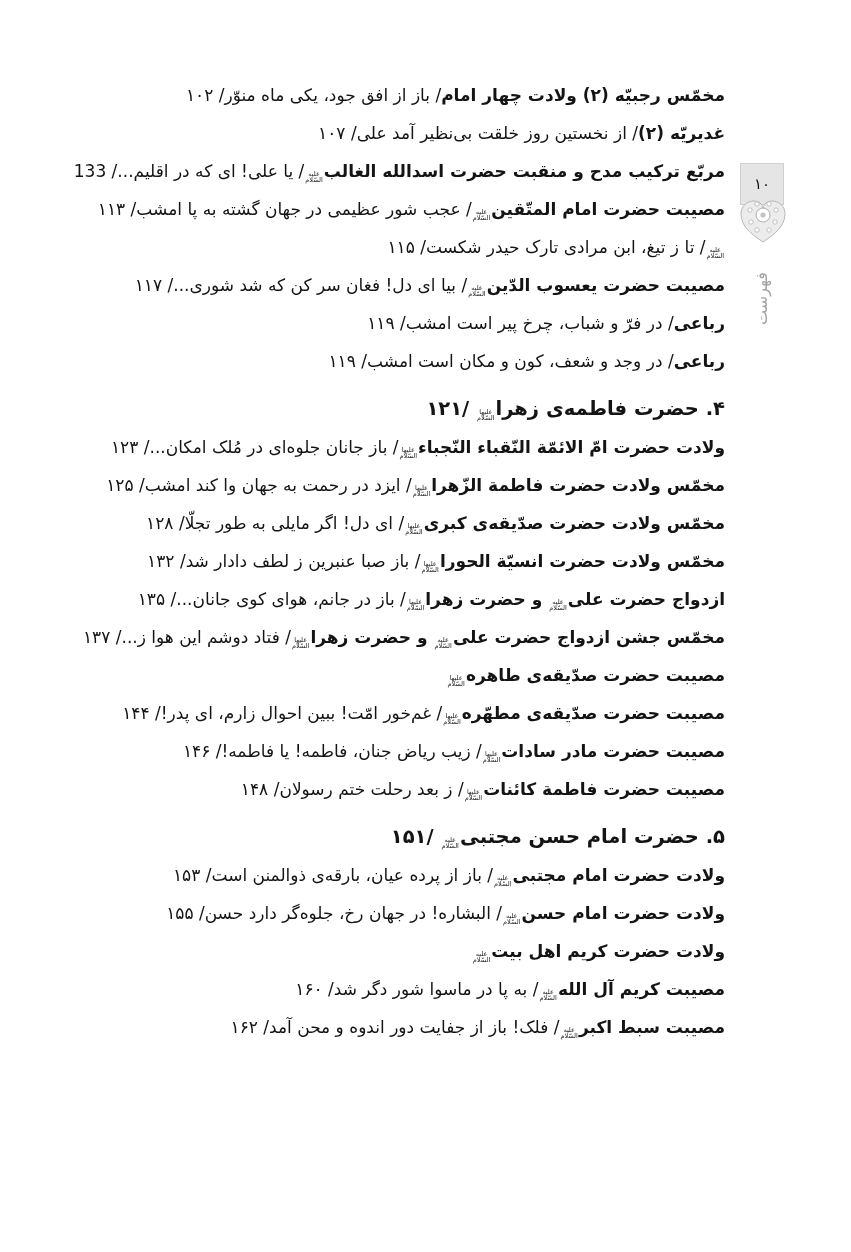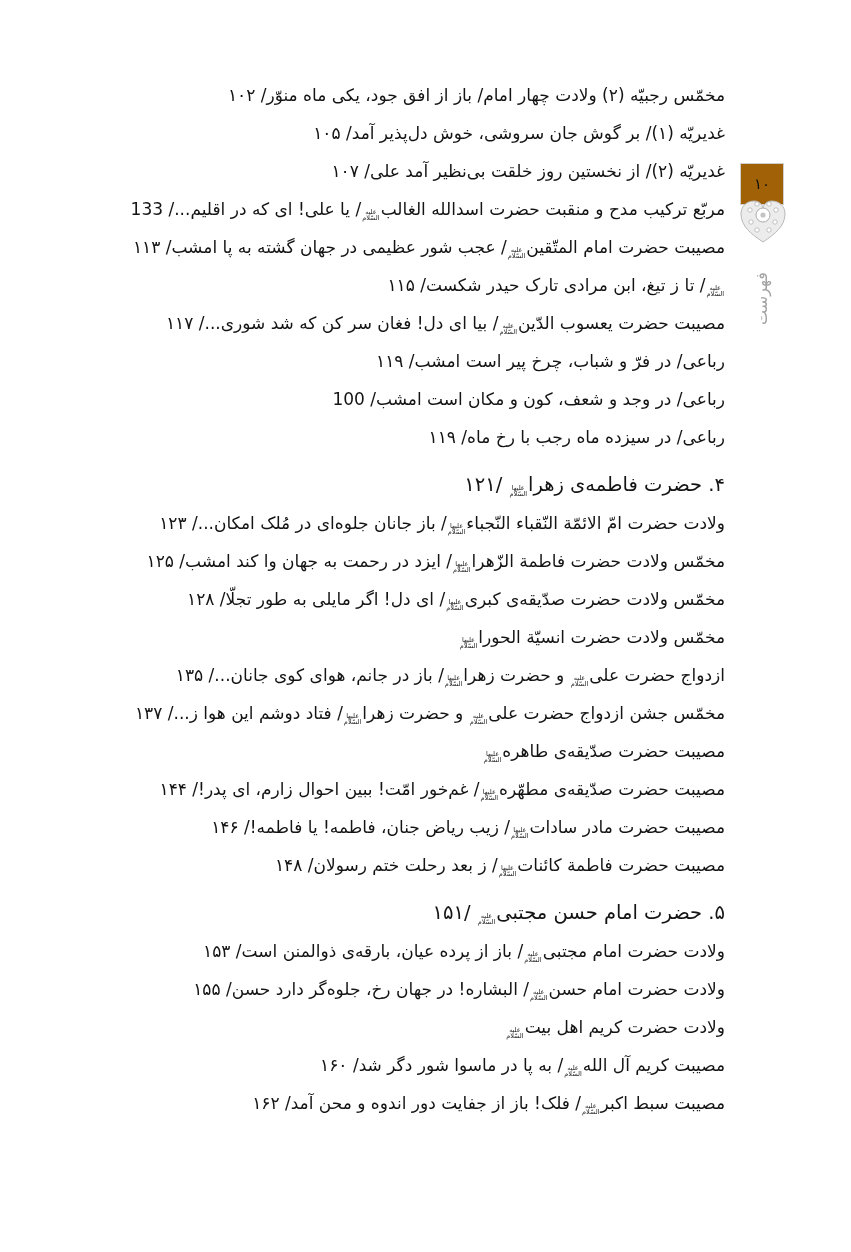--- a/index.html
+++ b/index.html
@@ -22,21 +22,21 @@
   }
   .section{margin:0;}
   .section + .section{margin-top:10px;}
   .entry{
     white-space:nowrap;
     line-height:38px;
     height:38px;
     font-size:17px;
     color:#141414;
   }
-  .entry .b{font-weight:normal;}
+  .entry .b{font-weight:bold;}
   .entry .t{font-weight:normal;}
   .entry.heading{font-size:19.5px;font-weight:bold;}
   
   .honorific{
     display:inline-block;
     direction:rtl;
     font-size:6.5px;
     font-weight:400;
     line-height:6px;
     text-align:center;
@@ -45,21 +45,21 @@
     color:#222;
   }
   .honorific span{display:block;}
   
   .page-box{
     position:absolute;
     top:163px;
     right:67px;
     width:42px;
     height:40px;
-    background:#a16207;
+    background:#e5e5e5;
     border:1.5px solid #cfcfcf;
     display:flex;
     align-items:center;
     justify-content:center;
     font-size:15px;
     color:#111;
     z-index:1;
   }
   .ornament{
     position:absolute;
@@ -106,36 +106,34 @@
   <circle cx="32" cy="34" r="2.2" fill="#ffffff" stroke="#b2b2b2" stroke-width="0.8"></circle>
 </svg>
 
 <div class="tab-label">
   <span>فهرست</span>
 </div>
 
 <main class="toc">
     <section class="section">
       <div class="entry"><span class="b">مخمّس رجبیّه (۲) ولادت چهار امام</span><span class="t">/ باز از افق جود، یکی ماه منوّر/ ۱۰۲</span></div>
-      <div class="entry"><span class="b">غدیریّه (۱)</span><span class="t">/ بر گوش جان سروشی، خوش دل‌پذیر آمد/ ۱۰۵</span></div>
       <div class="entry"><span class="b">غدیریّه (۲)</span><span class="t">/ از نخستین روز خلقت بی‌نظیر آمد علی/ ۱۰۷</span></div>
       <div class="entry"><span class="b">مربّع ترکیب مدح و منقبت حضرت اسدالله الغالب</span><span class="honorific"><span>علیه</span><span>السّلام</span></span><span class="t">/ یا علی! ای که در اقلیم.../ 133</span></div>
       <div class="entry"><span class="b">مصیبت حضرت امام المتّقین</span><span class="honorific"><span>علیه</span><span>السّلام</span></span><span class="t">/ عجب شور عظیمی در جهان گشته به پا امشب/ ۱۱۳</span></div>
       <div class="entry"><span class="honorific"><span>علیه</span><span>السّلام</span></span><span class="t">/ تا ز تیغ، ابن مرادی تارک حیدر شکست/ ۱۱۵</span></div>
       <div class="entry"><span class="b">مصیبت حضرت یعسوب الدّین</span><span class="honorific"><span>علیه</span><span>السّلام</span></span><span class="t">/ بیا ای دل! فغان سر کن که شد شوری.../ ۱۱۷</span></div>
       <div class="entry"><span class="b">رباعی</span><span class="t">/ در فرّ و شباب، چرخ پیر است امشب/ ۱۱۹</span></div>
-      <div class="entry"><span class="b">رباعی</span><span class="t">/ در وجد و شعف، کون و مکان است امشب/ 100</span></div>
-      <div class="entry"><span class="b">رباعی</span><span class="t">/ در سیزده ماه رجب با رخ ماه/ ۱۱۹</span></div>
+      <div class="entry"><span class="b">رباعی</span><span class="t">/ در وجد و شعف، کون و مکان است امشب/ ۱۱۹</span></div>
     </section>
     <section class="section">
       <div class="entry heading"><span class="b">۴. حضرت فاطمه‌ی زهرا</span><span class="honorific"><span>علیها</span><span>السّلام</span></span><span class="b"> /۱۲۱</span></div>
       <div class="entry"><span class="b">ولادت حضرت امّ الائمّة النّقباء النّجباء</span><span class="honorific"><span>علیها</span><span>السّلام</span></span><span class="t">/ باز جانان جلوه‌ای در مُلک امکان.../ ۱۲۳</span></div>
       <div class="entry"><span class="b">مخمّس ولادت حضرت فاطمة الزّهرا</span><span class="honorific"><span>علیها</span><span>السّلام</span></span><span class="t">/ ایزد در رحمت به جهان وا کند امشب/ ۱۲۵</span></div>
       <div class="entry"><span class="b">مخمّس ولادت حضرت صدّیقه‌ی کبری</span><span class="honorific"><span>علیها</span><span>السّلام</span></span><span class="t">/ ای دل! اگر مایلی به طور تجلّا/ ۱۲۸</span></div>
-      <div class="entry"><span class="b">مخمّس ولادت حضرت انسیّة الحورا</span><span class="honorific"><span>علیها</span><span>السّلام</span></span></div>
+      <div class="entry"><span class="b">مخمّس ولادت حضرت انسیّة الحورا</span><span class="honorific"><span>علیها</span><span>السّلام</span></span><span class="t">/ باز صبا عنبرین ز لطف دادار شد/ ۱۳۲</span></div>
       <div class="entry"><span class="b">ازدواج حضرت علی</span><span class="honorific"><span>علیه</span><span>السّلام</span></span><span class="b"> و حضرت زهرا</span><span class="honorific"><span>علیها</span><span>السّلام</span></span><span class="t">/ باز در جانم، هوای کوی جانان.../ ۱۳۵</span></div>
       <div class="entry"><span class="b">مخمّس جشن ازدواج حضرت علی</span><span class="honorific"><span>علیه</span><span>السّلام</span></span><span class="b"> و حضرت زهرا</span><span class="honorific"><span>علیها</span><span>السّلام</span></span><span class="t">/ فتاد دوشم این هوا ز.../ ۱۳۷</span></div>
       <div class="entry"><span class="b">مصیبت حضرت صدّیقه‌ی طاهره</span><span class="honorific"><span>علیها</span><span>السّلام</span></span></div>
       <div class="entry"><span class="b">مصیبت حضرت صدّیقه‌ی مطهّره</span><span class="honorific"><span>علیها</span><span>السّلام</span></span><span class="t">/ غم‌خور امّت! ببین احوال زارم، ای پدر!/ ۱۴۴</span></div>
       <div class="entry"><span class="b">مصیبت حضرت مادر سادات</span><span class="honorific"><span>علیها</span><span>السّلام</span></span><span class="t">/ زیب ریاض جنان، فاطمه! یا فاطمه!/ ۱۴۶</span></div>
       <div class="entry"><span class="b">مصیبت حضرت فاطمة کائنات</span><span class="honorific"><span>علیها</span><span>السّلام</span></span><span class="t">/ ز بعد رحلت ختم رسولان/ ۱۴۸</span></div>
     </section>
     <section class="section">
       <div class="entry heading"><span class="b">۵. حضرت امام حسن مجتبی</span><span class="honorific"><span>علیه</span><span>السّلام</span></span><span class="b"> /۱۵۱</span></div>
       <div class="entry"><span class="b">ولادت حضرت امام مجتبی</span><span class="honorific"><span>علیه</span><span>السّلام</span></span><span class="t">/ باز از پرده عیان، بارقه‌ی ذوالمنن است/ ۱۵۳</span></div>

